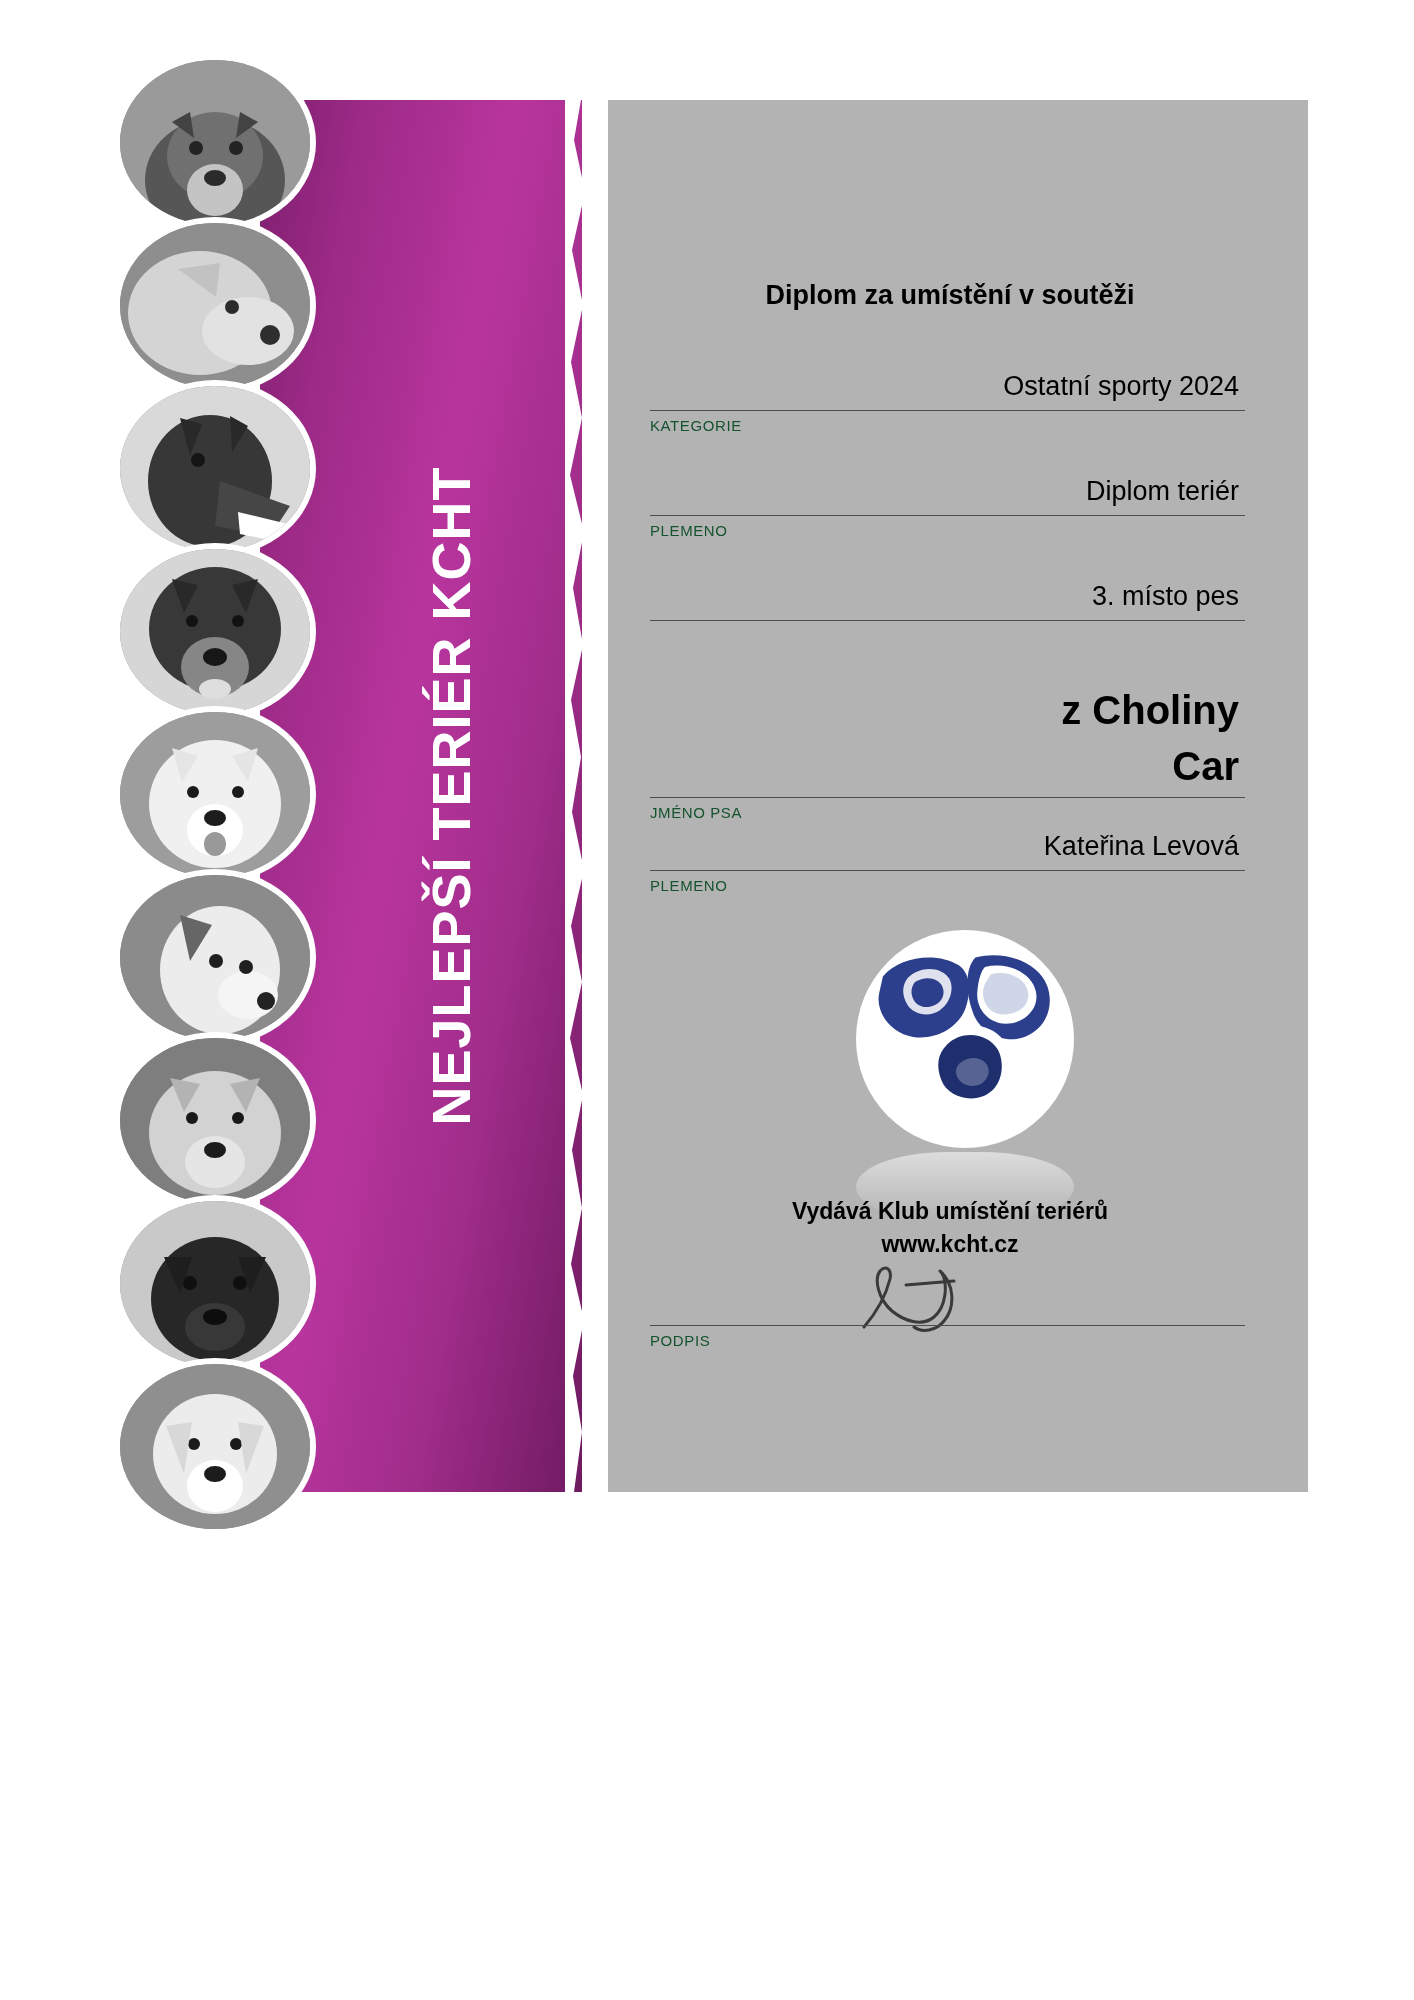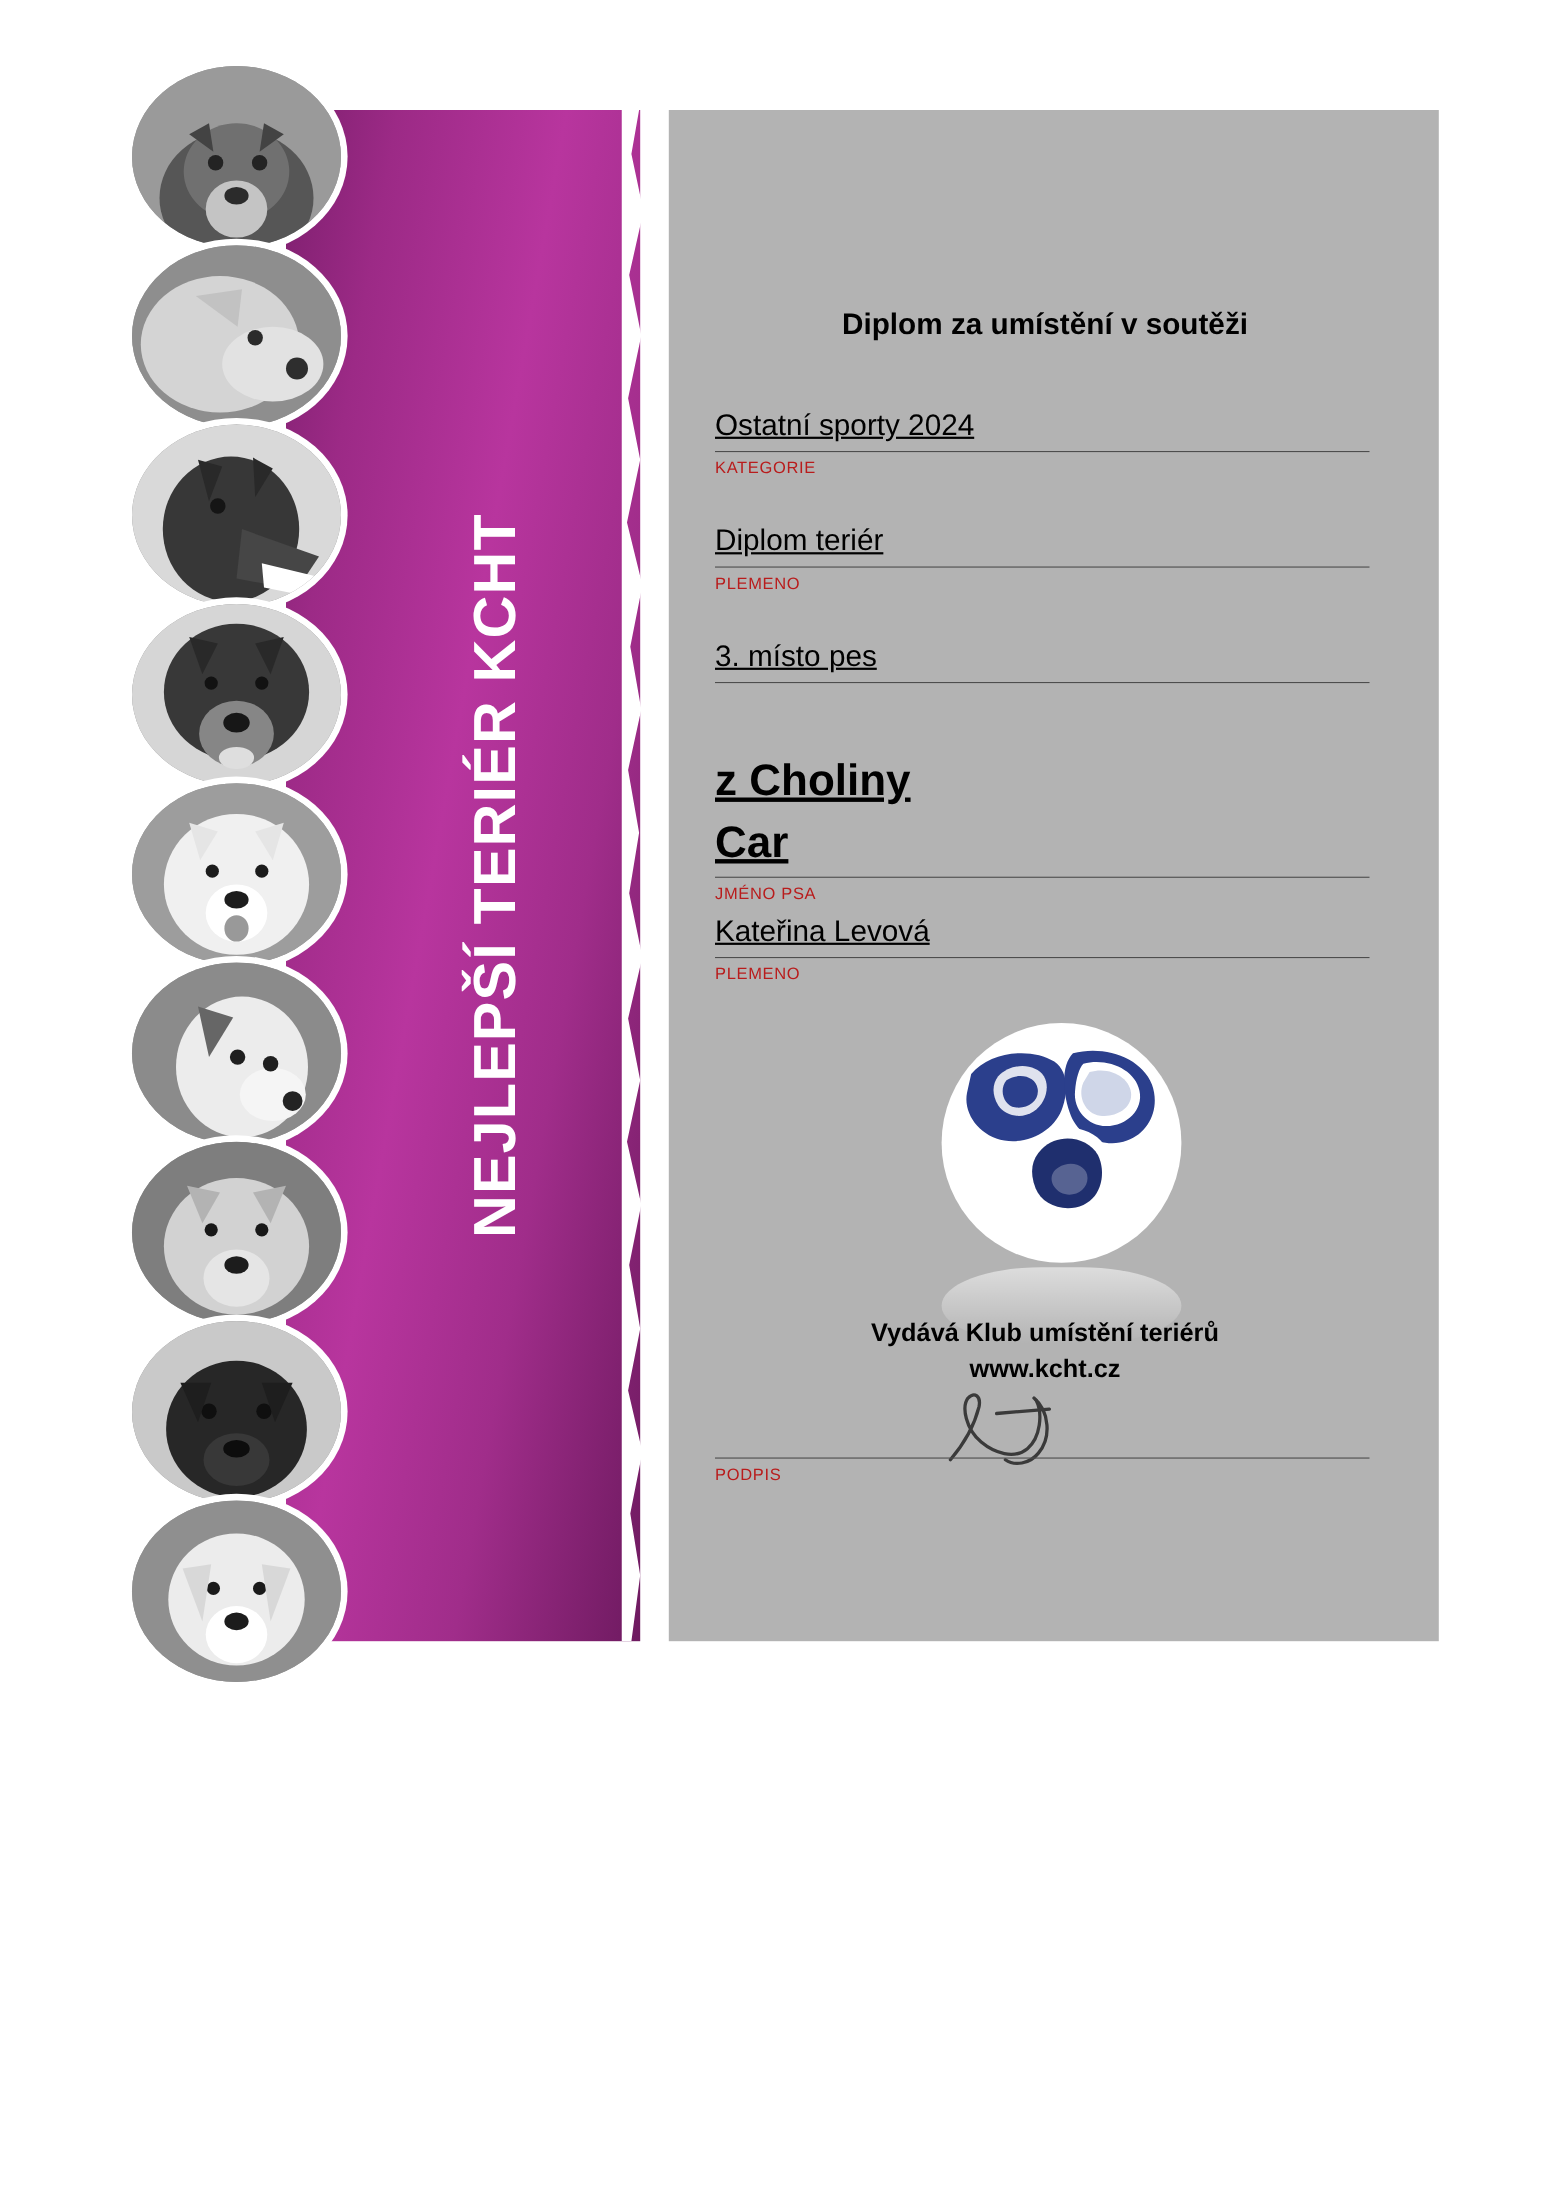--- a/index.html
+++ b/index.html
@@ -131,40 +131,40 @@
     font-size: 27px;
     font-weight: bold;
   }
 
   .field {
     position: absolute;
     left: 0;
     width: 595px;
   }
   .field .value {
+    text-align: right;
     font-size: 27px;
     padding-right: 6px;
     padding-bottom: 6px;
     line-height: 1.25;
-    text-decoration: underline;
   }
   .field .value.big {
     font-size: 40px;
     font-weight: bold;
     line-height: 1.25;
   }
   .field .rule {
     border-top: 1.5px solid #4d4d4d;
     width: 595px;
   }
   .field .label {
     font-size: 15px;
     letter-spacing: 0.6px;
     padding-top: 6px;
-    color: #b91c1c;
+    color: #14532d;
   }
 
   
   .f-kategorie { top: 270px; }
   .f-plemeno   { top: 375px; }
   .f-poradi    { top: 480px; }
   .f-jmeno     { top: 585px; }
   .f-majitel   { top: 730px; }
   .f-podpis    { top: 1225px; }
 

